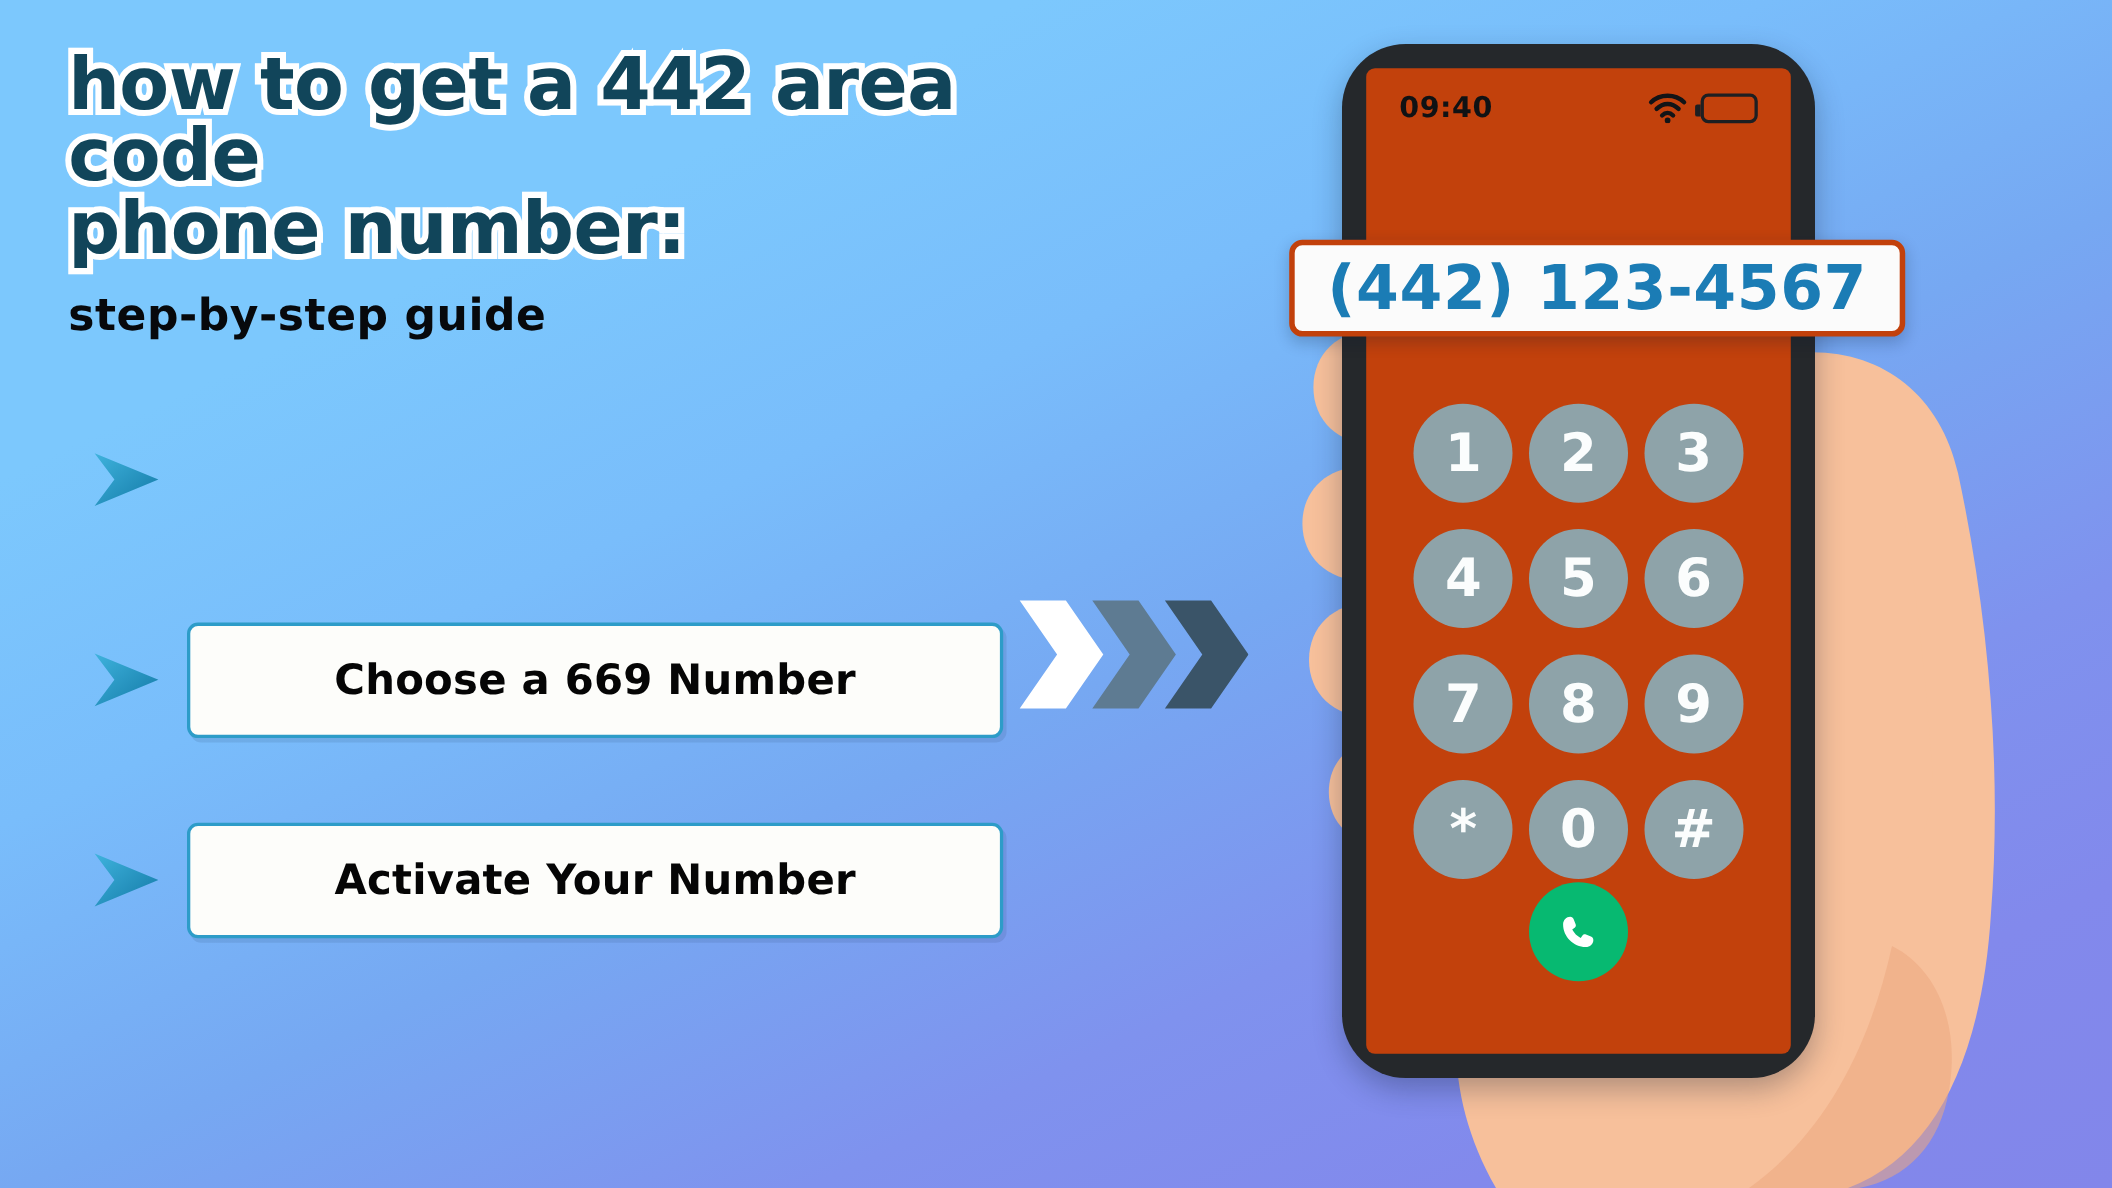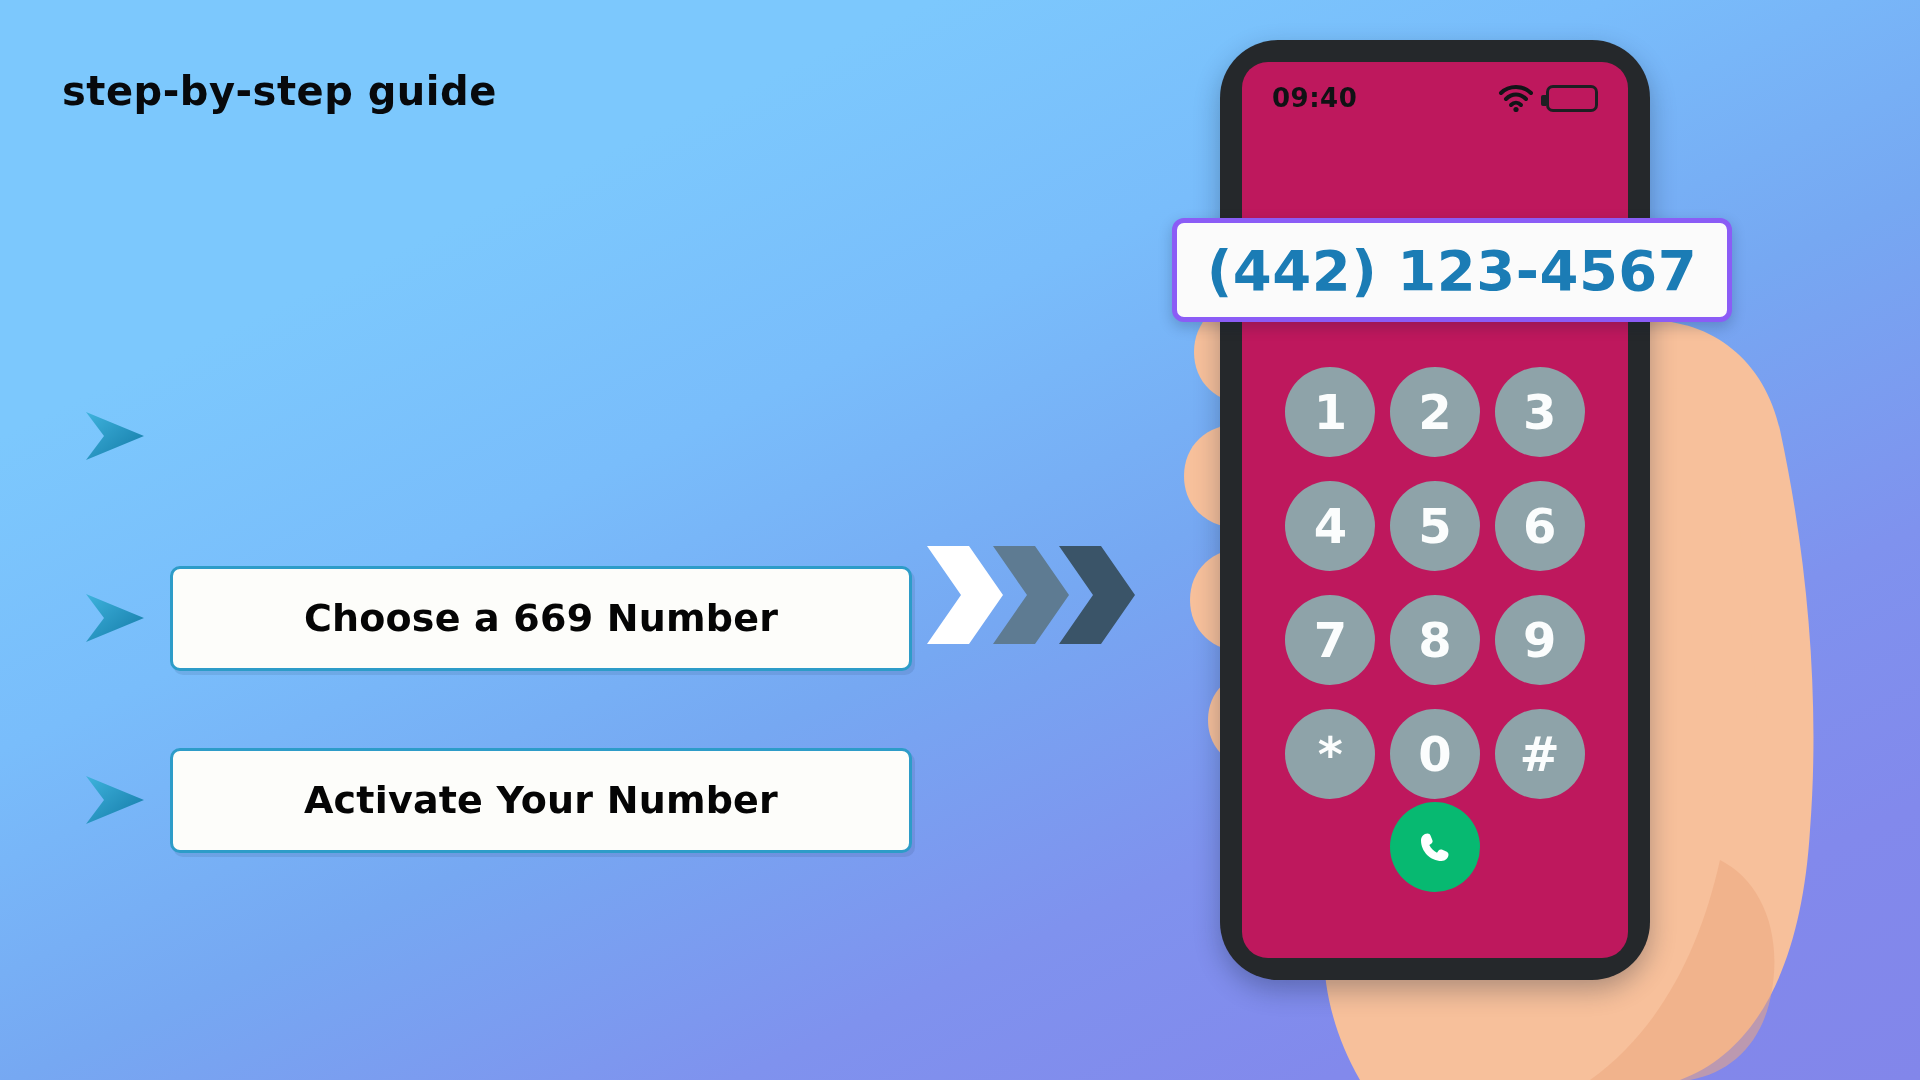--- a/index.html
+++ b/index.html
@@ -104,22 +104,22 @@
     left:100px; top:40px;
     width:430px; height:940px;
     background:#25282b;
     border-radius:58px;
     box-shadow:0 10px 26px rgba(12,26,50,0.30);
   }
   #phone-screen {
     position:absolute;
     left:22px; top:22px;
     right:22px; bottom:22px;
-    background:#be185d;
-    border-radius:26px;
+    background:#c2410c;
+    border-radius:8px;
     overflow:hidden;
     padding-left:24px;
   }
 
   #status-bar {
     position:absolute;
     left:0; top:0;
     width:100%; height:72px;
     display:flex;
     align-items:center;
@@ -151,23 +151,23 @@
     left:-8px; top:7px;
     width:5px; height:11px;
     background:#1d1f22;
     border-radius:2px 0 0 2px;
   }
 
   
   #number-display {
     position:absolute;
     left:-48px; top:178px;
-    width:560px; height:104px;
+    width:560px; height:88px;
     background:#fbfbfb;
-    border:5px solid #8b5cf6;
+    border:5px solid #c2410c;
     border-radius:12px;
     display:flex;
     align-items:center;
     justify-content:center;
     box-shadow:0 5px 14px rgba(10,25,50,0.22);
     z-index:20;
   }
   #number-text {
     font-size:56px;
     font-weight:900;
@@ -211,20 +211,22 @@
     align-items:center;
     justify-content:center;
   }
 </style>
 </head>
 <body>
 
 <div id="stage">
 
   <div id="left-col">
+    <div class="headline">how to get a 442 area code
+phone number:</div>
     <div class="subhead">step-by-step guide</div>
   </div>
 
   <div id="step-list">
 
     <div class="step-row">
       <svg class="step-arrow" viewBox="0 0 66 60">
         <defs>
           <linearGradient id="ag1" x1="0" y1="0" x2="1" y2="1">
             <stop offset="0%" stop-color="#3fb3dd"></stop>

